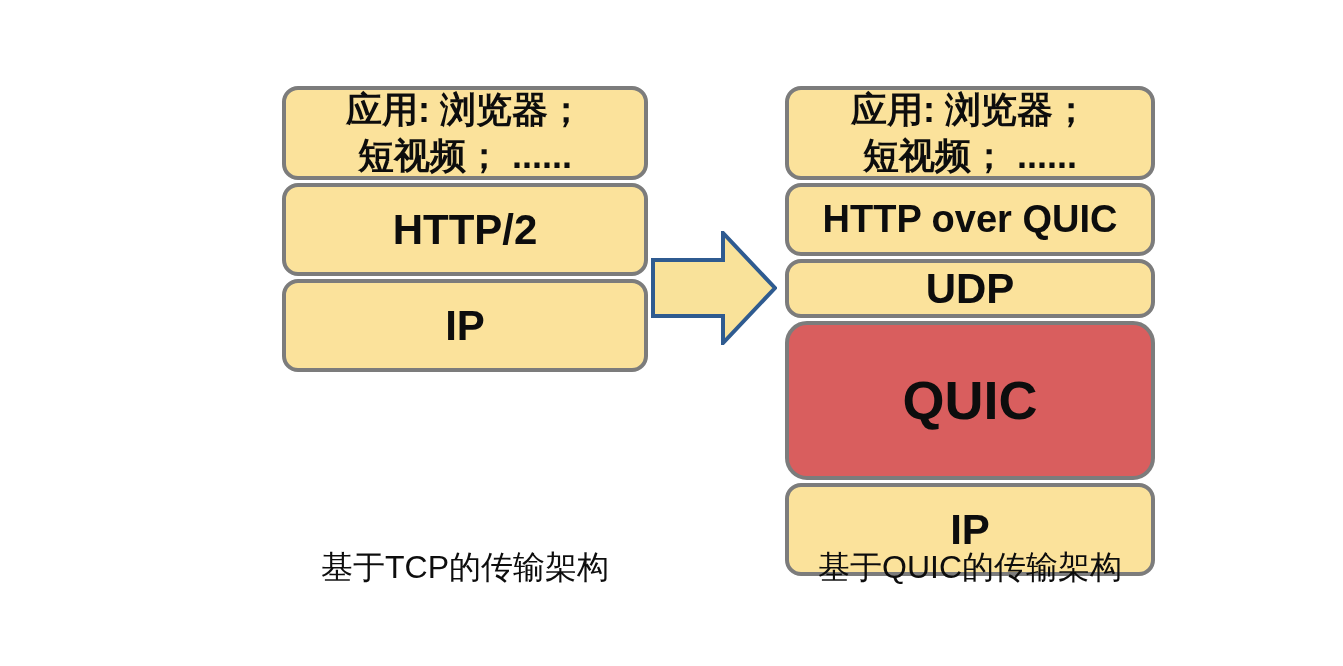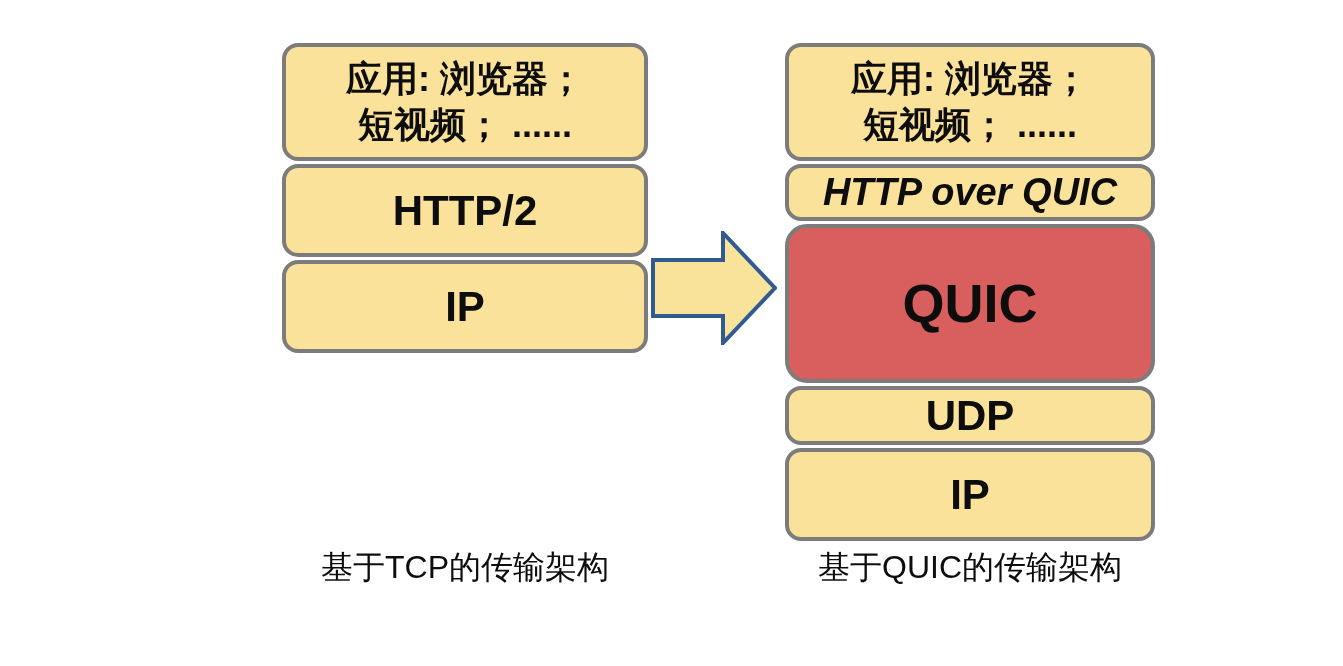--- a/index.html
+++ b/index.html
@@ -36,23 +36,23 @@
     display: flex;
     align-items: center;
     justify-content: center;
     text-align: center;
     font-weight: bold;
     color: var(--text);
     white-space: pre-line;
     line-height: 1.28;
   }
 
-  .h94  { height: 118px; }
+  .h94  { height: 94px; margin-top: 43px; }
   .h93  { height: 93px; }
-  .h57  { height: 57px; font-style: italic; }
+  .h57  { height: 73px; }
   .h59  { height: 59px; }
   .h159 { height: 159px; }
 
   .fs-two    { font-size: 36px; }   
   .fs-label  { font-size: 42px; }   
   .fs-hoq    { font-size: 38px; }   
   .fs-quic   { font-size: 54px; }   
 
   .box-quic {
     background: var(--quic-fill);
@@ -93,21 +93,21 @@
   <div class="arrow-wrap">
     <svg width="126" height="114" viewBox="0 0 126 114" xmlns="http://www.w3.org/2000/svg">
       <polygon points="2,29 72,29 72,2 124,57 72,112 72,85 2,85" fill="#F9E29A" stroke="#2F5B90" stroke-width="4" stroke-linejoin="miter"></polygon>
     </svg>
   </div>
 
   <div class="stack stack-right">
     <div class="box h94 fs-two">应用: 浏览器；
 短视频； ......</div>
     <div class="box h57 fs-hoq">HTTP over QUIC</div>
+    <div class="box h59 fs-label">UDP</div>
     <div class="box h159 fs-quic box-quic">QUIC</div>
-    <div class="box h59 fs-label">UDP</div>
     <div class="box h93 fs-label">IP</div>
   </div>
 
   <div class="caption caption-left">基于TCP的传输架构</div>
   <div class="caption caption-right">基于QUIC的传输架构</div>
 
 </div>
 
 </body></html>

